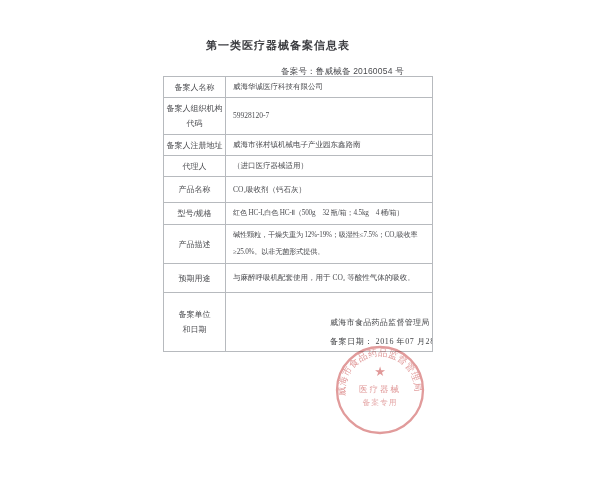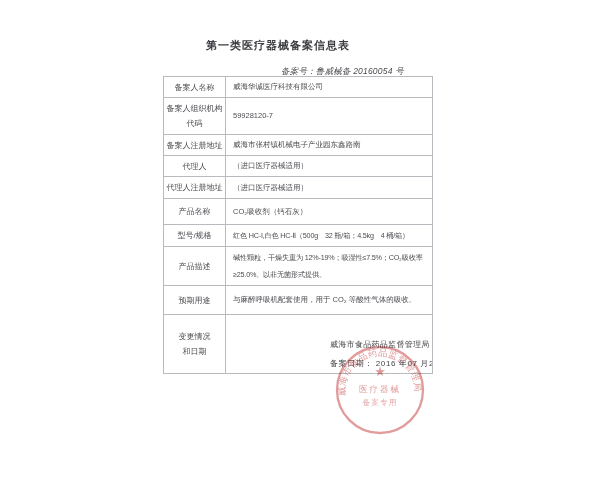--- a/index.html
+++ b/index.html
@@ -7,36 +7,36 @@
     width:600px;height:500px;background:#ffffff;position:relative;overflow:hidden;
     font-family:"Liberation Sans","DejaVu Sans",sans-serif;
     -webkit-font-smoothing:antialiased;
   }
   .doc-title{
     position:absolute;top:38px;left:0;width:556px;text-align:center;
     font-size:11px;font-weight:bold;color:#3c3d41;letter-spacing:1px;
   }
   .reg-no{
     position:absolute;top:66px;left:281px;
-    font-size:8.5px;color:#4a4b4f;letter-spacing:0.2px;font-style:italic;
+    font-size:8.5px;color:#4a4b4f;letter-spacing:0.2px;
   }
   table.filing{
     position:absolute;left:163px;top:76px;width:270px;
     border-collapse:collapse;table-layout:fixed;
   }
   table.filing td{
     border:1px solid #b7babe;vertical-align:middle;
     color:#4c4d51;overflow:hidden;
   }
   td.lbl{
     width:62px;text-align:center;font-size:8px;color:#55565a;
     line-height:15px;white-space:pre-line;padding:0 1px;
   }
   td.val{
-    font-size:7.5px;padding:2px 4px 2px 7px;line-height:16px;white-space:pre-line;
+    font-size:7.5px;padding:2px 4px 2px 7px;line-height:16px;white-space:pre-line;font-family:Liberation Serif, serif;
   }
   td.val.tight{font-size:7.2px;letter-spacing:-0.2px;white-space:pre;line-height:17px;margin-top:28px;}
   tr.r1{height:19px}  tr.r2{height:37px}  tr.r3{height:17px}
   tr.r4{height:18px}  tr.r5{height:17px}  tr.r6{height:22px}
   tr.r7{height:26px}  tr.r8{height:21px}  tr.r9{height:37px}
   tr.r10{height:29px} tr.r11{height:19px} tr.r12{height:59px}
   tr.r13{height:31px}
   tr.r13 td.val{vertical-align:top;padding-top:4px;}
   td.filing-cell{position:relative;padding:0;}
   .filing-unit{
@@ -74,43 +74,39 @@
       <td class="val">59928120-7</td>
     </tr>
     <tr class="r3">
       <td class="lbl">备案人注册地址</td>
       <td class="val">威海市张村镇机械电子产业园东鑫路南</td>
     </tr>
     <tr class="r5">
       <td class="lbl">代理人</td>
       <td class="val">（进口医疗器械适用）</td>
     </tr>
-    <tr class="r6">
-      <td class="lbl">代理人注册地址</td>
-      <td class="val">（进口医疗器械适用）</td>
-    </tr>
     <tr class="r7">
       <td class="lbl">产品名称</td>
       <td class="val">CO₂吸收剂（钙石灰）</td>
     </tr>
     <tr class="r8">
       <td class="lbl">型号/规格</td>
       <td class="val tight">红色 HC-I,白色 HC-Ⅱ（500g　32 瓶/箱；4.5kg　4 桶/箱）</td>
     </tr>
     <tr class="r9">
       <td class="lbl">产品描述</td>
       <td class="val tight">碱性颗粒，干燥失重为 12%-19%；吸湿性≤7.5%；CO₂吸收率
 ≥25.0%。以非无菌形式提供。</td>
     </tr>
     <tr class="r10">
       <td class="lbl">预期用途</td>
       <td class="val">与麻醉呼吸机配套使用，用于 CO₂ 等酸性气体的吸收。</td>
     </tr>
     <tr class="r12">
-      <td class="lbl">变更情况
+      <td class="lbl">备案单位
 和日期</td>
       <td class="val filing-cell">
         <div class="filing-unit">威海市食品药品监督管理局</div>
         <div class="filing-date">备案日期： 2016 年07 月28 日</div>
       </td>
     </tr>
   </tbody>
 </table>
 
 <svg class="stamp" viewBox="0 0 98 98">

